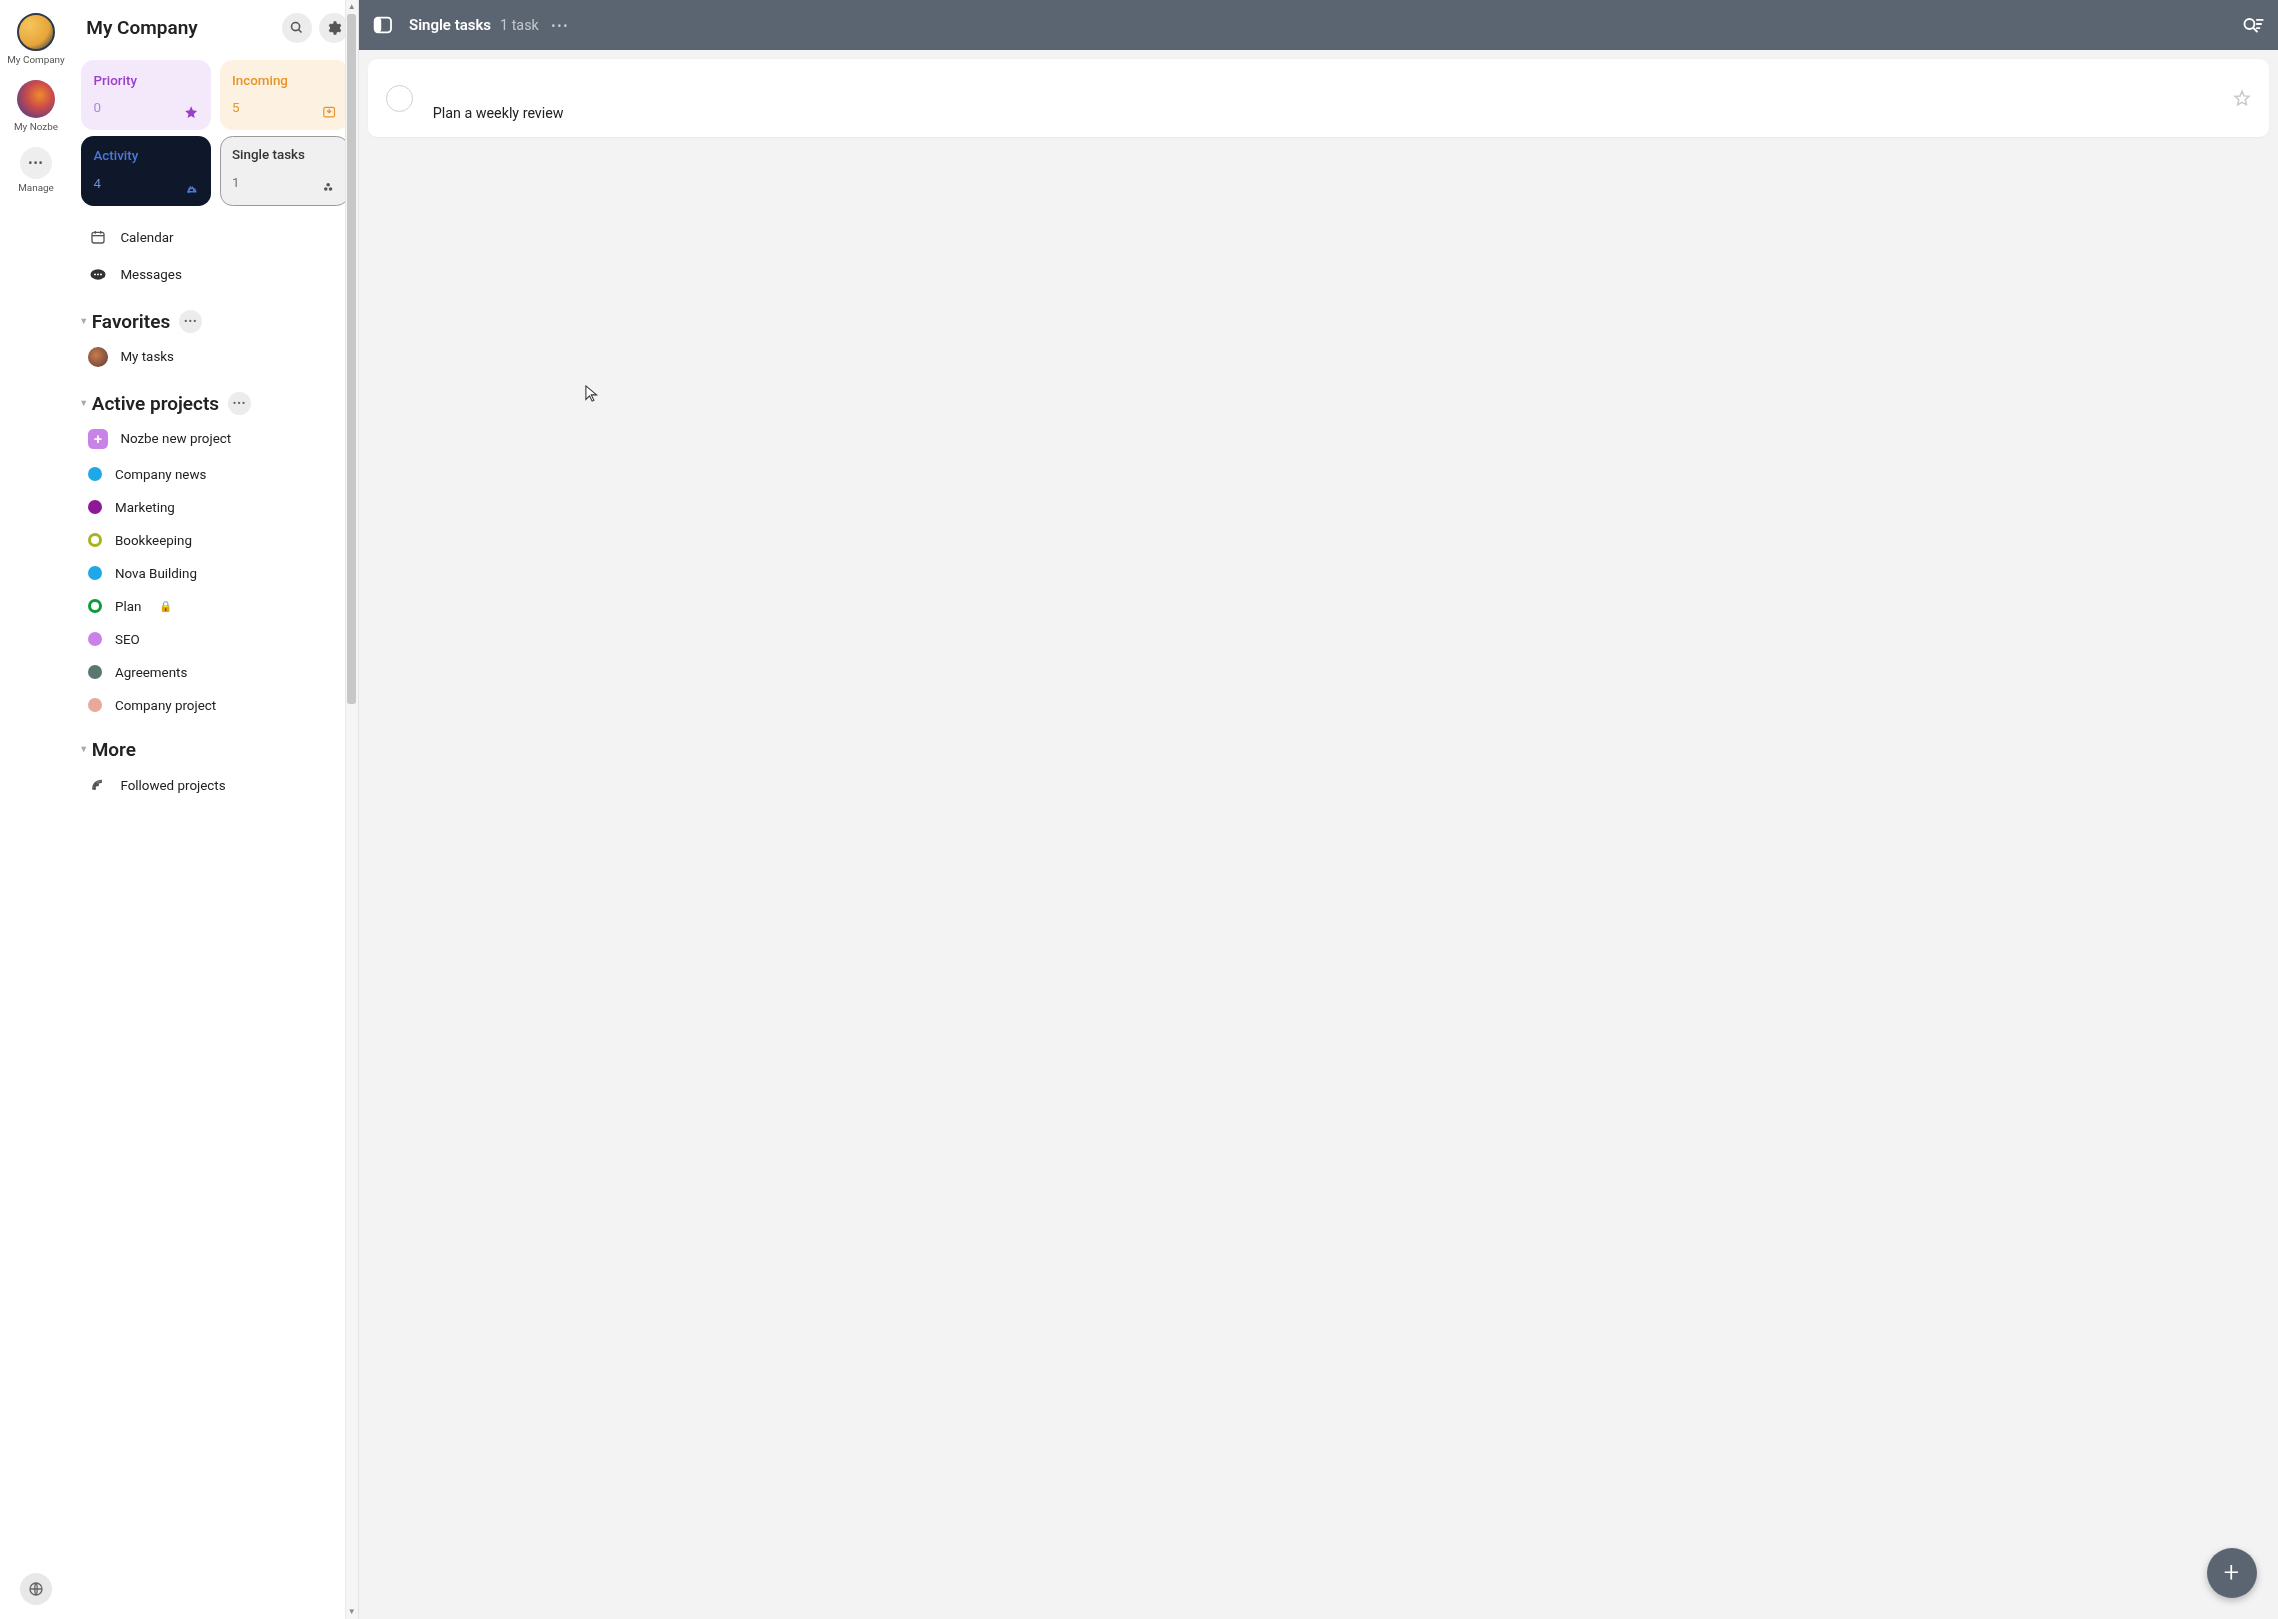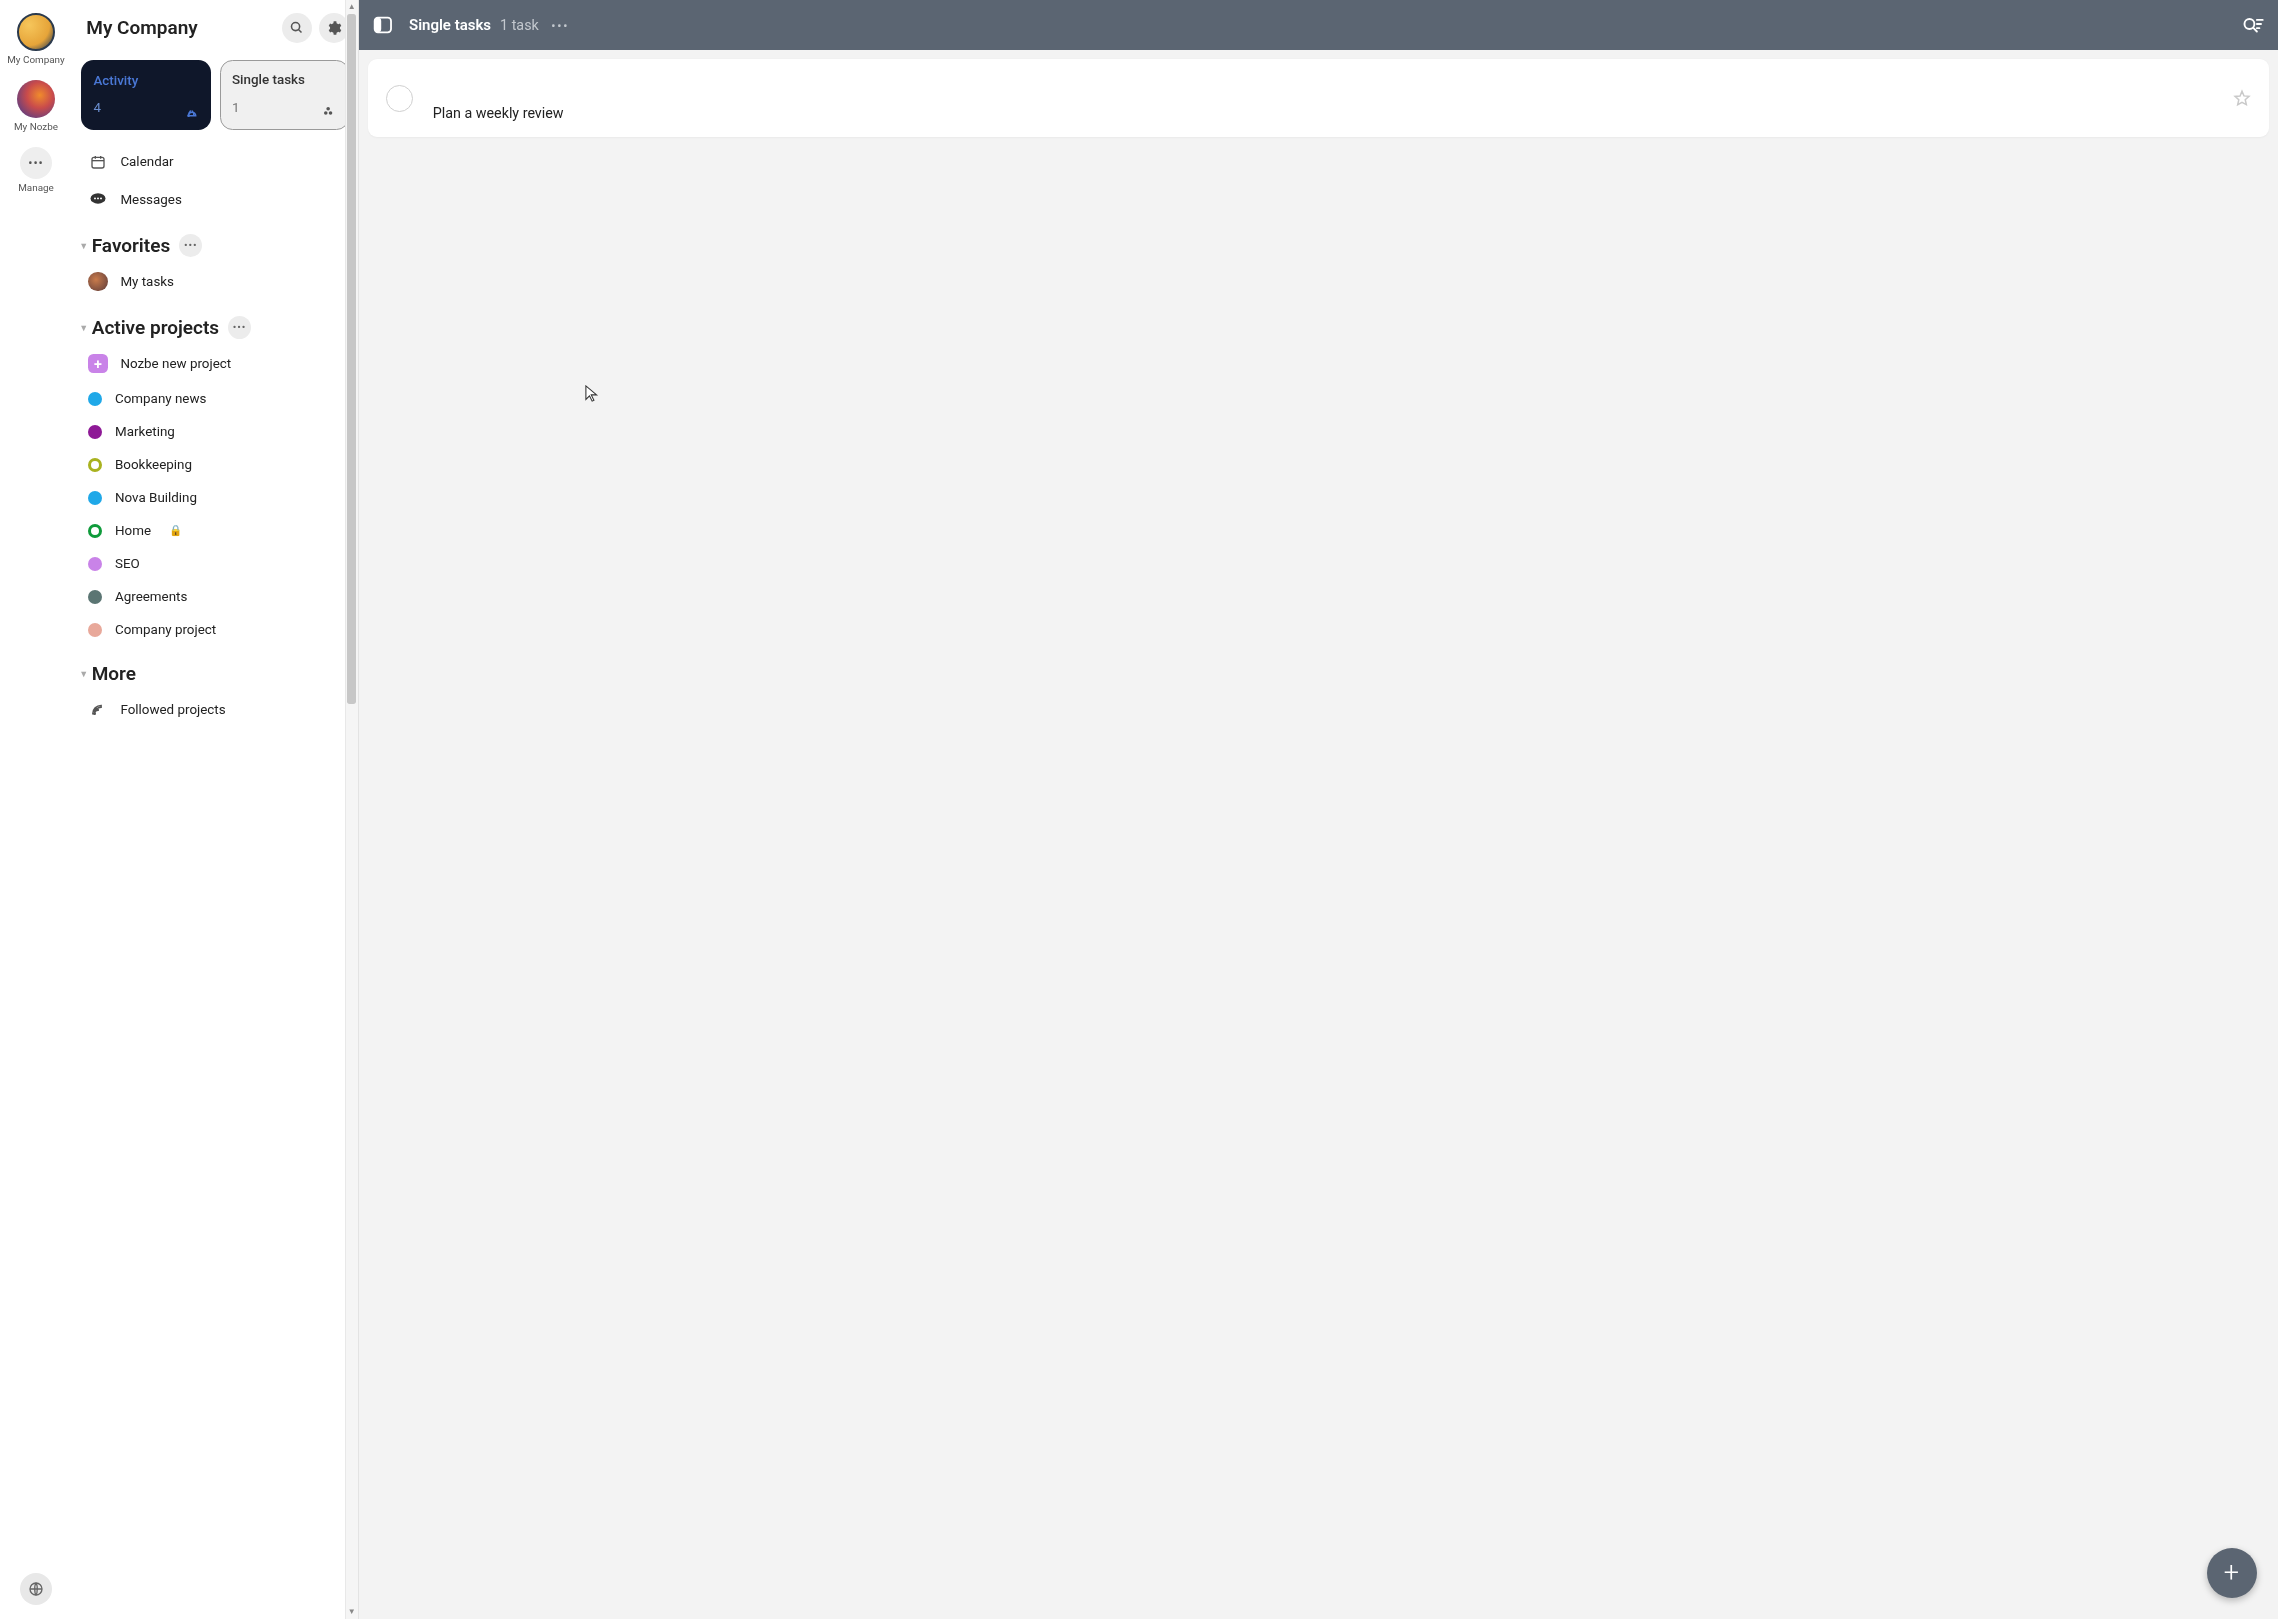--- a/index.html
+++ b/index.html
@@ -280,20 +280,41 @@
     </div>
     <div class="icon-btn">
       <svg width="16" height="16" viewBox="0 0 24 24" fill="#555">
           <path d="M12 8.5a3.5 3.5 0 100 7 3.5 3.5 0 000-7zm9 3.5a7.9 7.9 0 00-.14-1.5l2.1-1.64-2-3.46-2.48 1a8 8 0 00-2.6-1.5L15.5 2h-4l-.38 2.9a8 8 0 00-2.6 1.5l-2.48-1-2 3.46L6.14 10.5a7.9 7.9 0 000 3l-2.1 1.64 2 3.46 2.48-1a8 8 0 002.6 1.5L11.5 22h4l.38-2.9a8 8 0 002.6-1.5l2.48 1 2-3.46-2.1-1.64c.09-.5.14-1 .14-1.5z"></path>
         </svg>
     </div>
   </div>
 
   <div class="sb-scroll">
 
+    <div class="tile-row">
+      <div class="tile priority">
+        <div class="t-title">Priority</div>
+        <div class="t-count">0</div>
+        <div class="t-icon">
+          <svg width="14.3" height="14.3" viewBox="0 0 24 24" fill="#9b3fc9">
+              <path d="M12 2l2.9 6.9L22 10l-5.5 4.9L18 22l-6-3.6L6 22l1.5-7.1L2 10l7.1-1.1z"></path>
+            </svg>
+        </div>
+      </div>
+      <div class="tile incoming">
+        <div class="t-title">Incoming</div>
+        <div class="t-count">5</div>
+        <div class="t-icon">
+          <svg width="14.3" height="14.3" viewBox="0 0 24 24" fill="none" stroke="#e79428" stroke-width="2">
+              <rect x="3" y="4" width="18" height="16" rx="3"></rect>
+              <path d="M12 7v6m0 0l-3-3m3 3l3-3" stroke-linecap="round"></path>
+            </svg>
+        </div>
+      </div>
+    </div>
 
     <div class="tile-row">
       <div class="tile activity">
         <div class="t-title">Activity</div>
         <div class="t-count">4</div>
         <div class="t-icon">
           <svg width="14.3" height="14.3" viewBox="0 0 24 24" fill="#4a78d6">
               <path d="M6 18a6 6 0 016-6 6 6 0 016 6H6zm0 0c0-3 1-6 3-8m6 8c0-3-1-6-3-8" fill="none" stroke="#4a78d6" stroke-width="2.5" stroke-linecap="round"></path>
               <circle cx="6" cy="18" r="2.3"></circle>
             </svg>
@@ -370,21 +391,21 @@
         <div class="nav-item">
           <div class="proj-dot ring" style="border-color: rgb(169, 178, 31);"></div>
           <span>Bookkeeping</span>
         </div>
         <div class="nav-item">
           <div class="proj-dot" style="background: rgb(31, 168, 232);"></div>
           <span>Nova Building</span>
         </div>
         <div class="nav-item">
           <div class="proj-dot ring" style="border-color: rgb(15, 155, 59);"></div>
-          <span>Home</span>
+          <span>Plan</span>
           <span class="nav-lock">🔒</span>
         </div>
         <div class="nav-item">
           <div class="proj-dot" style="background: rgb(201, 131, 232);"></div>
           <span>SEO</span>
         </div>
         <div class="nav-item">
           <div class="proj-dot" style="background: rgb(91, 117, 115);"></div>
           <span>Agreements</span>
         </div>

